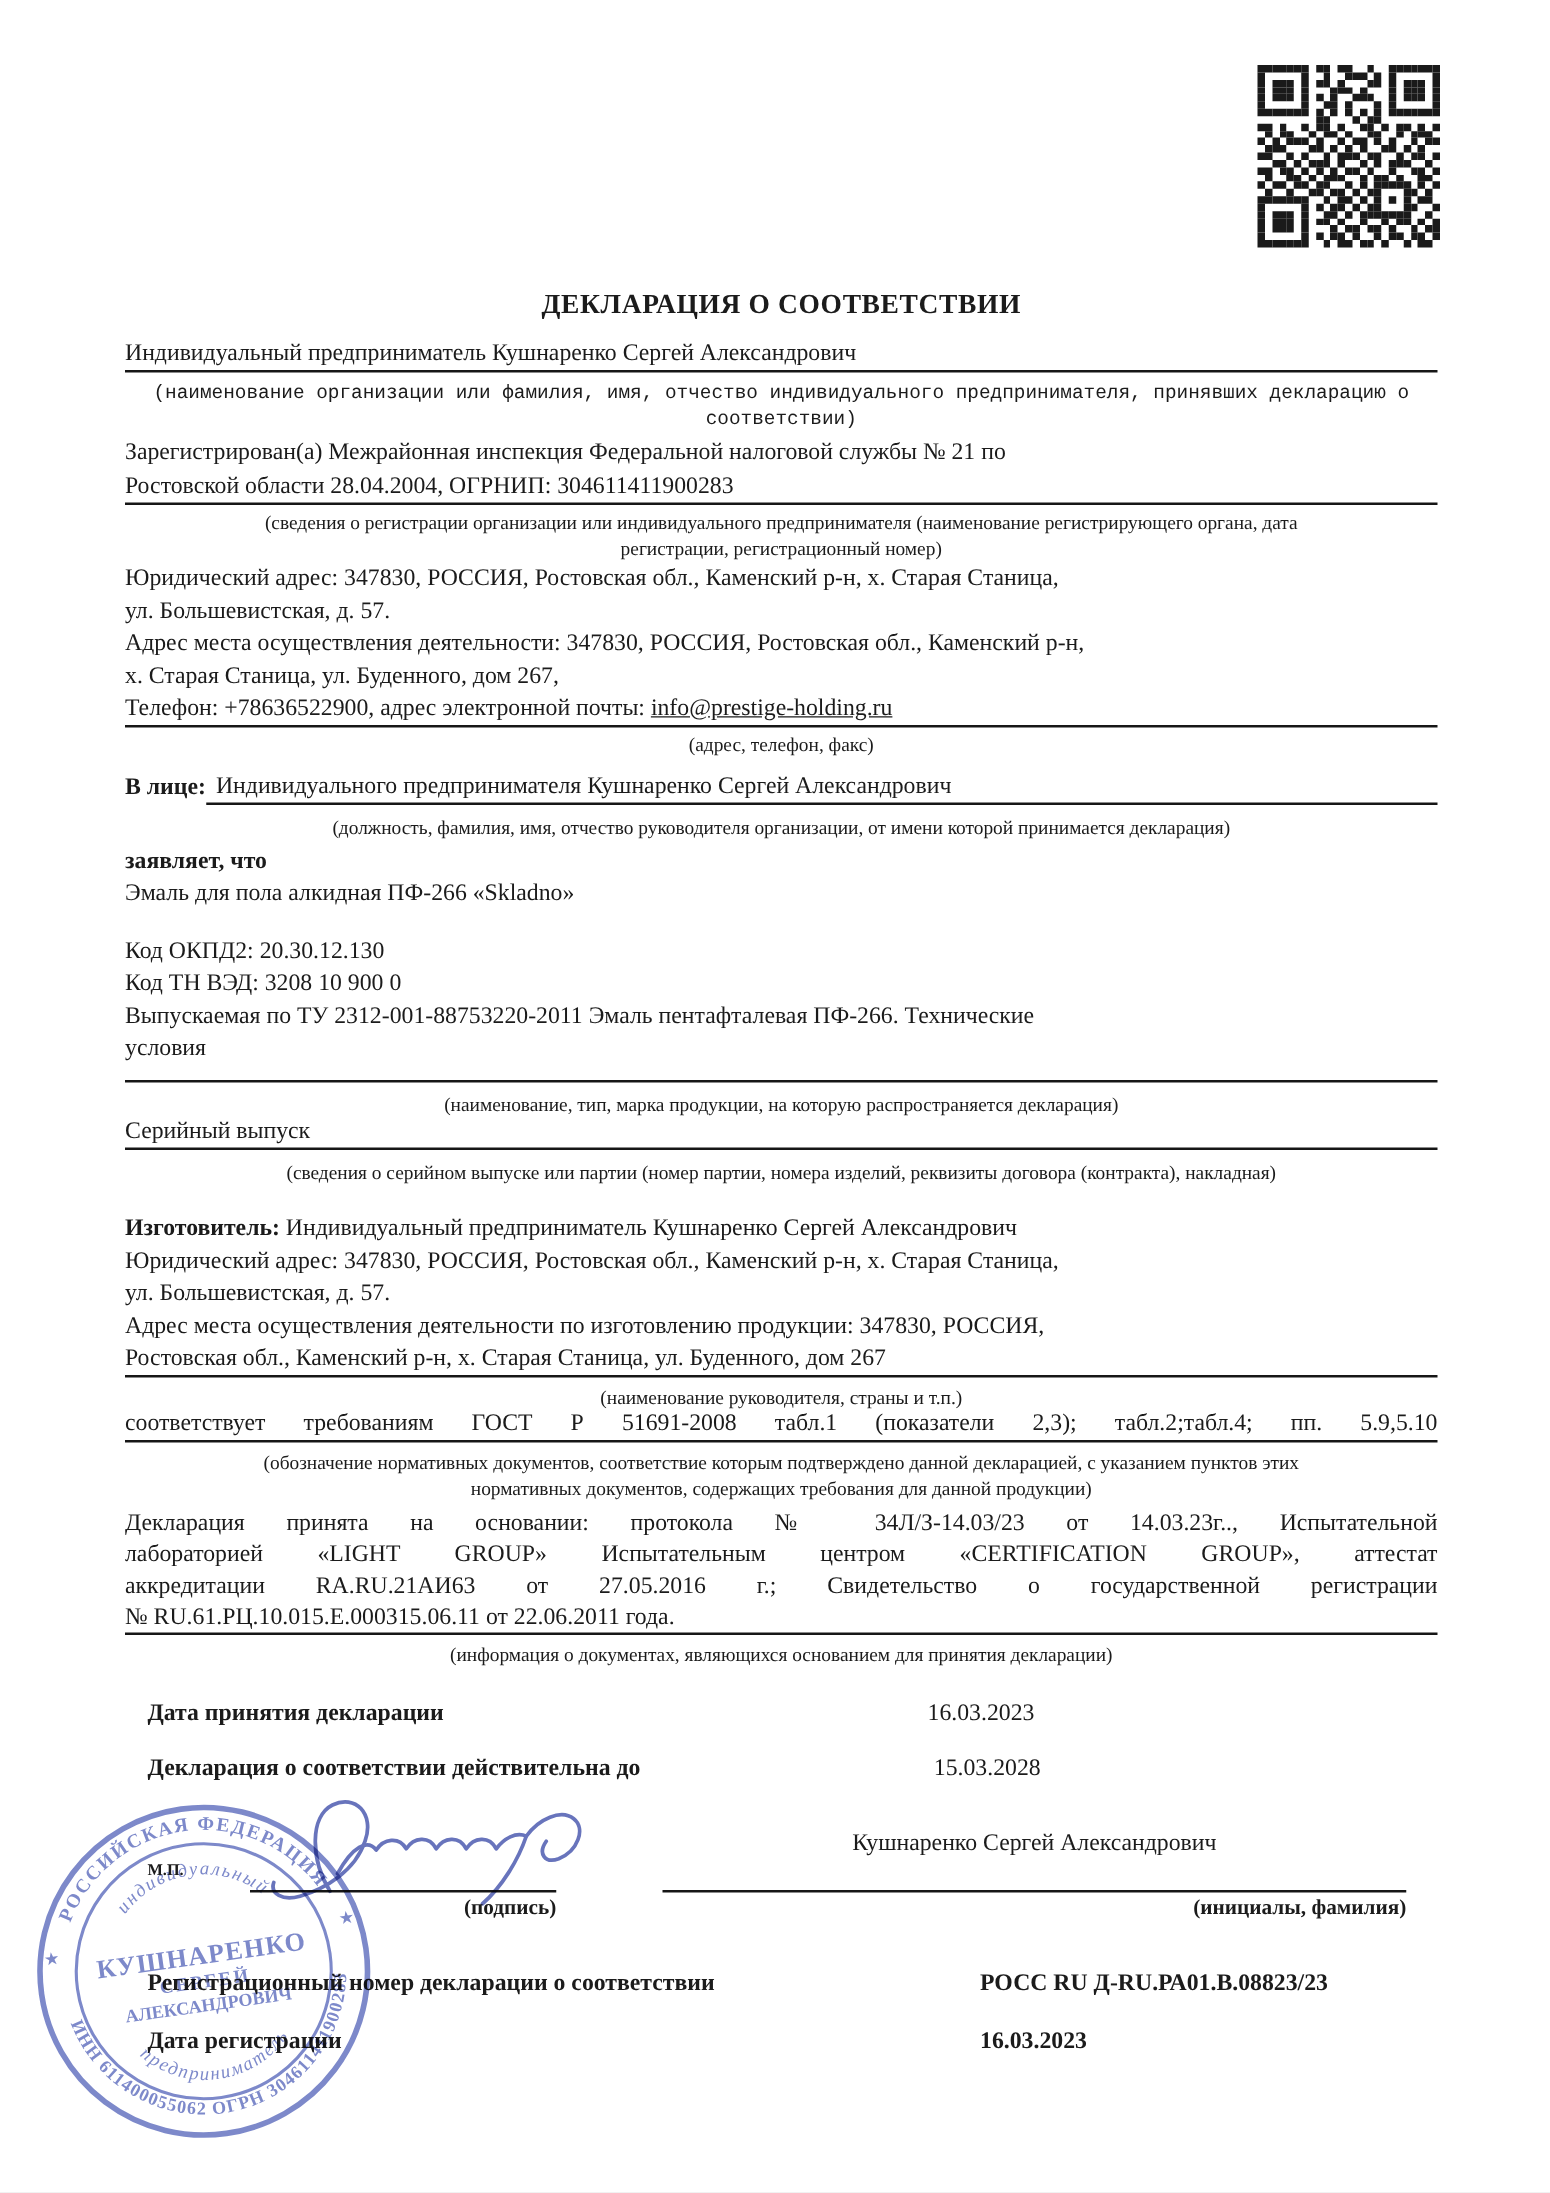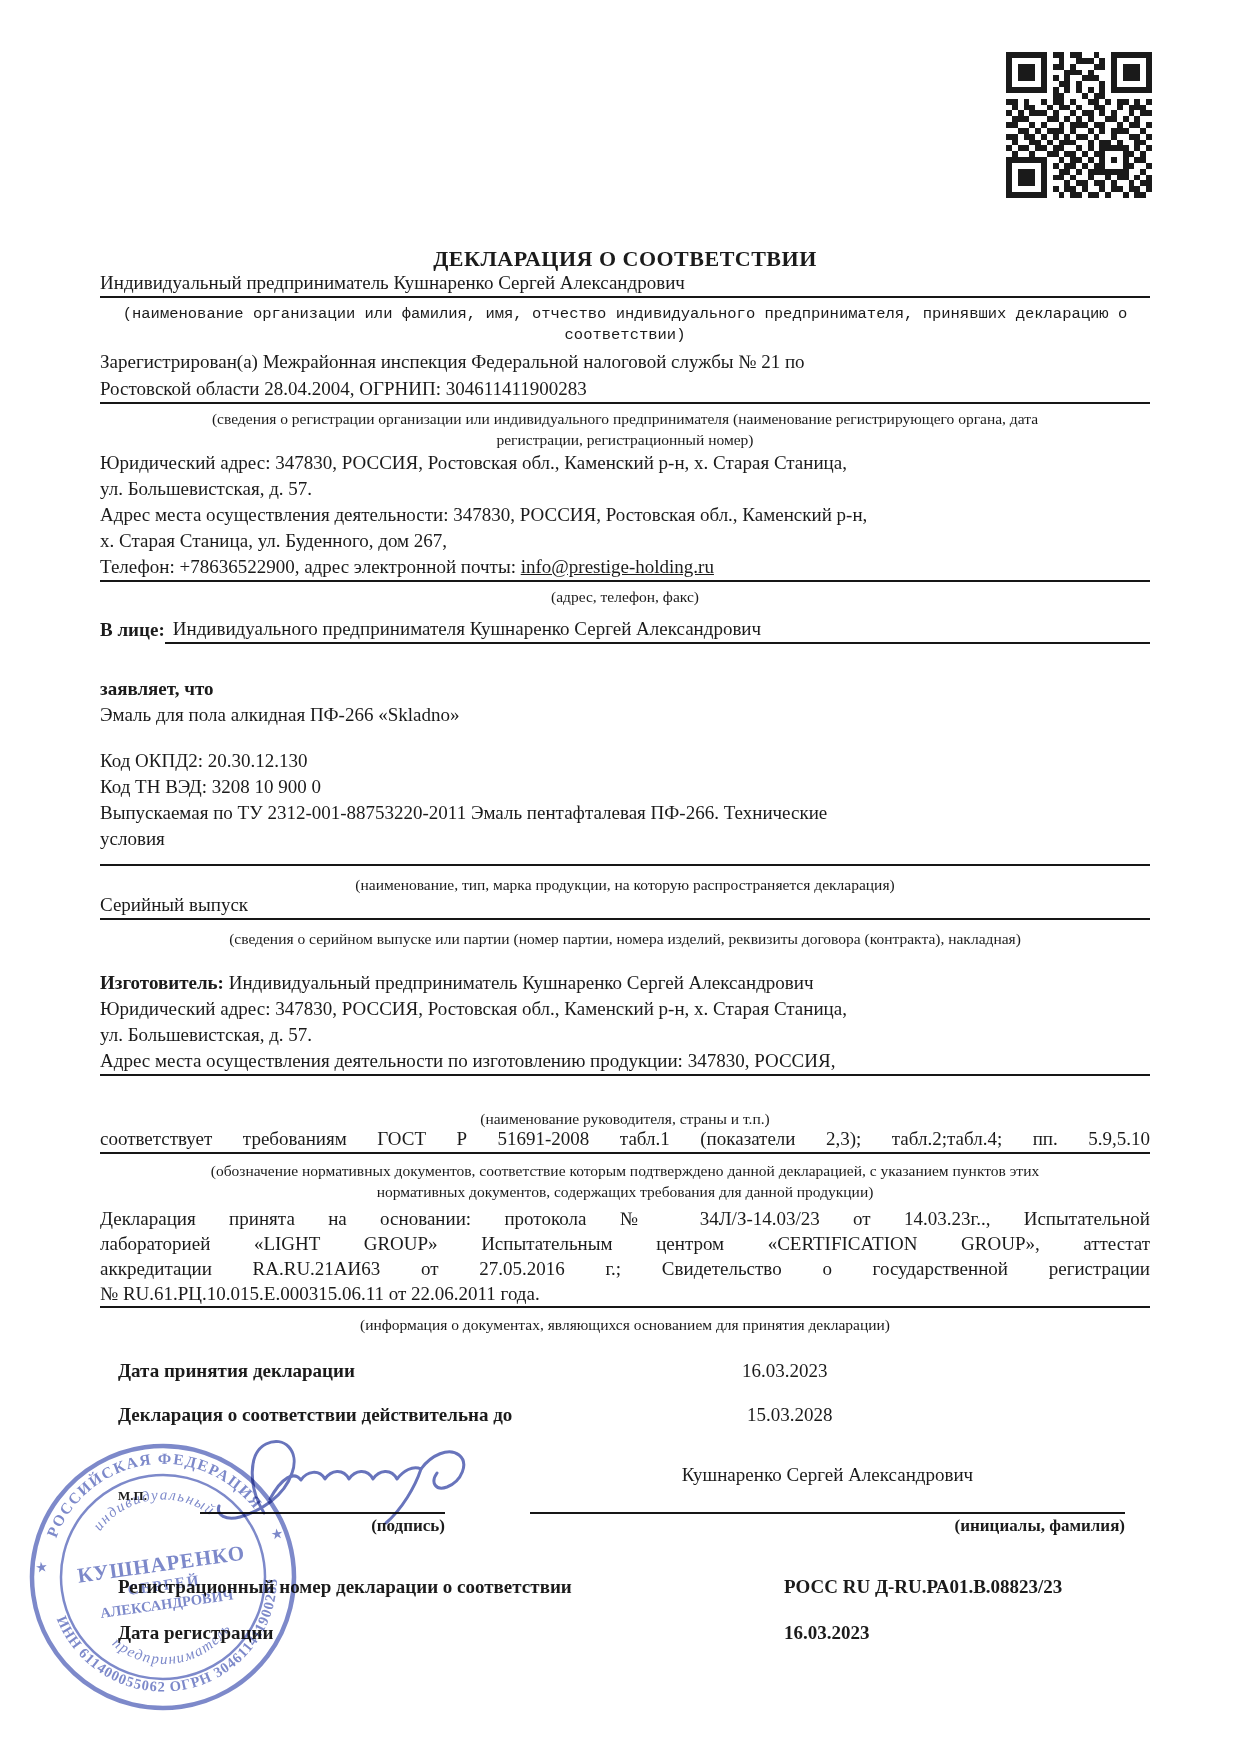--- a/index.html
+++ b/index.html
@@ -656,21 +656,21 @@
       <div class="qm"></div>
       <div></div>
       <div></div>
       <div class="qm"></div>
       <div></div>
       <div class="qm"></div>
       <div class="qm"></div>
       <div></div>
     </div>
 
-  <div class="bx ctr title" style="top:246px;">ДЕКЛАРАЦИЯ О СООТВЕТСТВИИ</div>
+  <div class="bx ctr title" style="top:230px;">ДЕКЛАРАЦИЯ О СООТВЕТСТВИИ</div>
 
   <div class="bx line ul" style="top:270px;">Индивидуальный предприниматель Кушнаренко Сергей Александрович</div>
   <div class="bx cap" style="top:304px;font-family:Liberation Mono, monospace;">
     <div>(наименование организации или фамилия, имя, отчество индивидуального предпринимателя, принявших декларацию о</div>
     <div>соответствии)</div>
   </div>
 
   <div class="bx line lh27 ul" style="top:348px;">
     <div>Зарегистрирован(а) Межрайонная инспекция Федеральной налоговой службы № 21 по</div>
     <div>Ростовской области 28.04.2004, ОГРНИП: 304611411900283</div>
@@ -686,20 +686,21 @@
     <div>Адрес места осуществления деятельности: 347830, РОССИЯ, Ростовская обл., Каменский р-н,</div>
     <div>х. Старая Станица, ул. Буденного, дом 267,</div>
     <div><span>Телефон: +78636522900, адрес электронной почты: </span><span class="email">info@prestige-holding.ru</span></div>
   </div>
   <div class="bx cap" style="top:586px;">(адрес, телефон, факс)</div>
 
   <div class="bx line flexrow" style="top:616px;align-items:center;">
     <span class="b nowrap">В лице:</span>
     <span class="ul" style="flex:1;padding-left:8px;">Индивидуального предпринимателя Кушнаренко Сергей Александрович</span>
   </div>
+  <div class="bx cap" style="top:652px;">(должность, фамилия, имя, отчество руководителя организации, от имени которой принимается декларация)</div>
 
   <div class="bx line b" style="top:676px;">заявляет, что</div>
   <div class="bx line" style="top:702px;">Эмаль для пола алкидная ПФ-266 «Skladno»</div>
 
   <div class="bx line" style="top:748px;">
     <div>Код ОКПД2: 20.30.12.130</div>
     <div>Код ТН ВЭД: 3208 10 900 0</div>
     <div>Выпускаемая по ТУ 2312-001-88753220-2011   Эмаль пентафталевая ПФ-266. Технические</div>
     <div>условия</div>
   </div>
@@ -708,20 +709,21 @@
   <div class="bx cap" style="top:874px;">(наименование, тип, марка продукции, на которую распространяется декларация)</div>
 
   <div class="bx line ul" style="top:892px;">Серийный выпуск</div>
   <div class="bx cap" style="top:928px;">(сведения о серийном выпуске или партии (номер партии, номера изделий, реквизиты договора (контракта), накладная)</div>
 
   <div class="bx line ul" style="top:970px;">
     <div><span class="b">Изготовитель:</span><span> Индивидуальный предприниматель Кушнаренко Сергей Александрович</span></div>
     <div>Юридический адрес: 347830, РОССИЯ, Ростовская обл., Каменский р-н, х. Старая Станица,</div>
     <div>ул. Большевистская, д. 57.</div>
     <div>Адрес места осуществления деятельности по изготовлению продукции: 347830, РОССИЯ,</div>
+    <div>Ростовская обл., Каменский р-н, х. Старая Станица, ул. Буденного, дом 267</div>
   </div>
   <div class="bx cap" style="top:1108px;">(наименование руководителя, страны и т.п.)</div>
 
   <div class="bx line ul just" style="top:1126px;">соответствует требованиям ГОСТ Р 51691-2008 табл.1 (показатели 2,3); табл.2;табл.4; пп. 5.9,5.10</div>
   <div class="bx cap" style="top:1160px;">
     <div>(обозначение нормативных документов, соответствие которым подтверждено данной декларацией, с указанием пунктов этих</div>
     <div>нормативных документов, содержащих требования для данной продукции)</div>
   </div>
 
   <div class="bx line ul" style="top:1206px;line-height:25px;">

